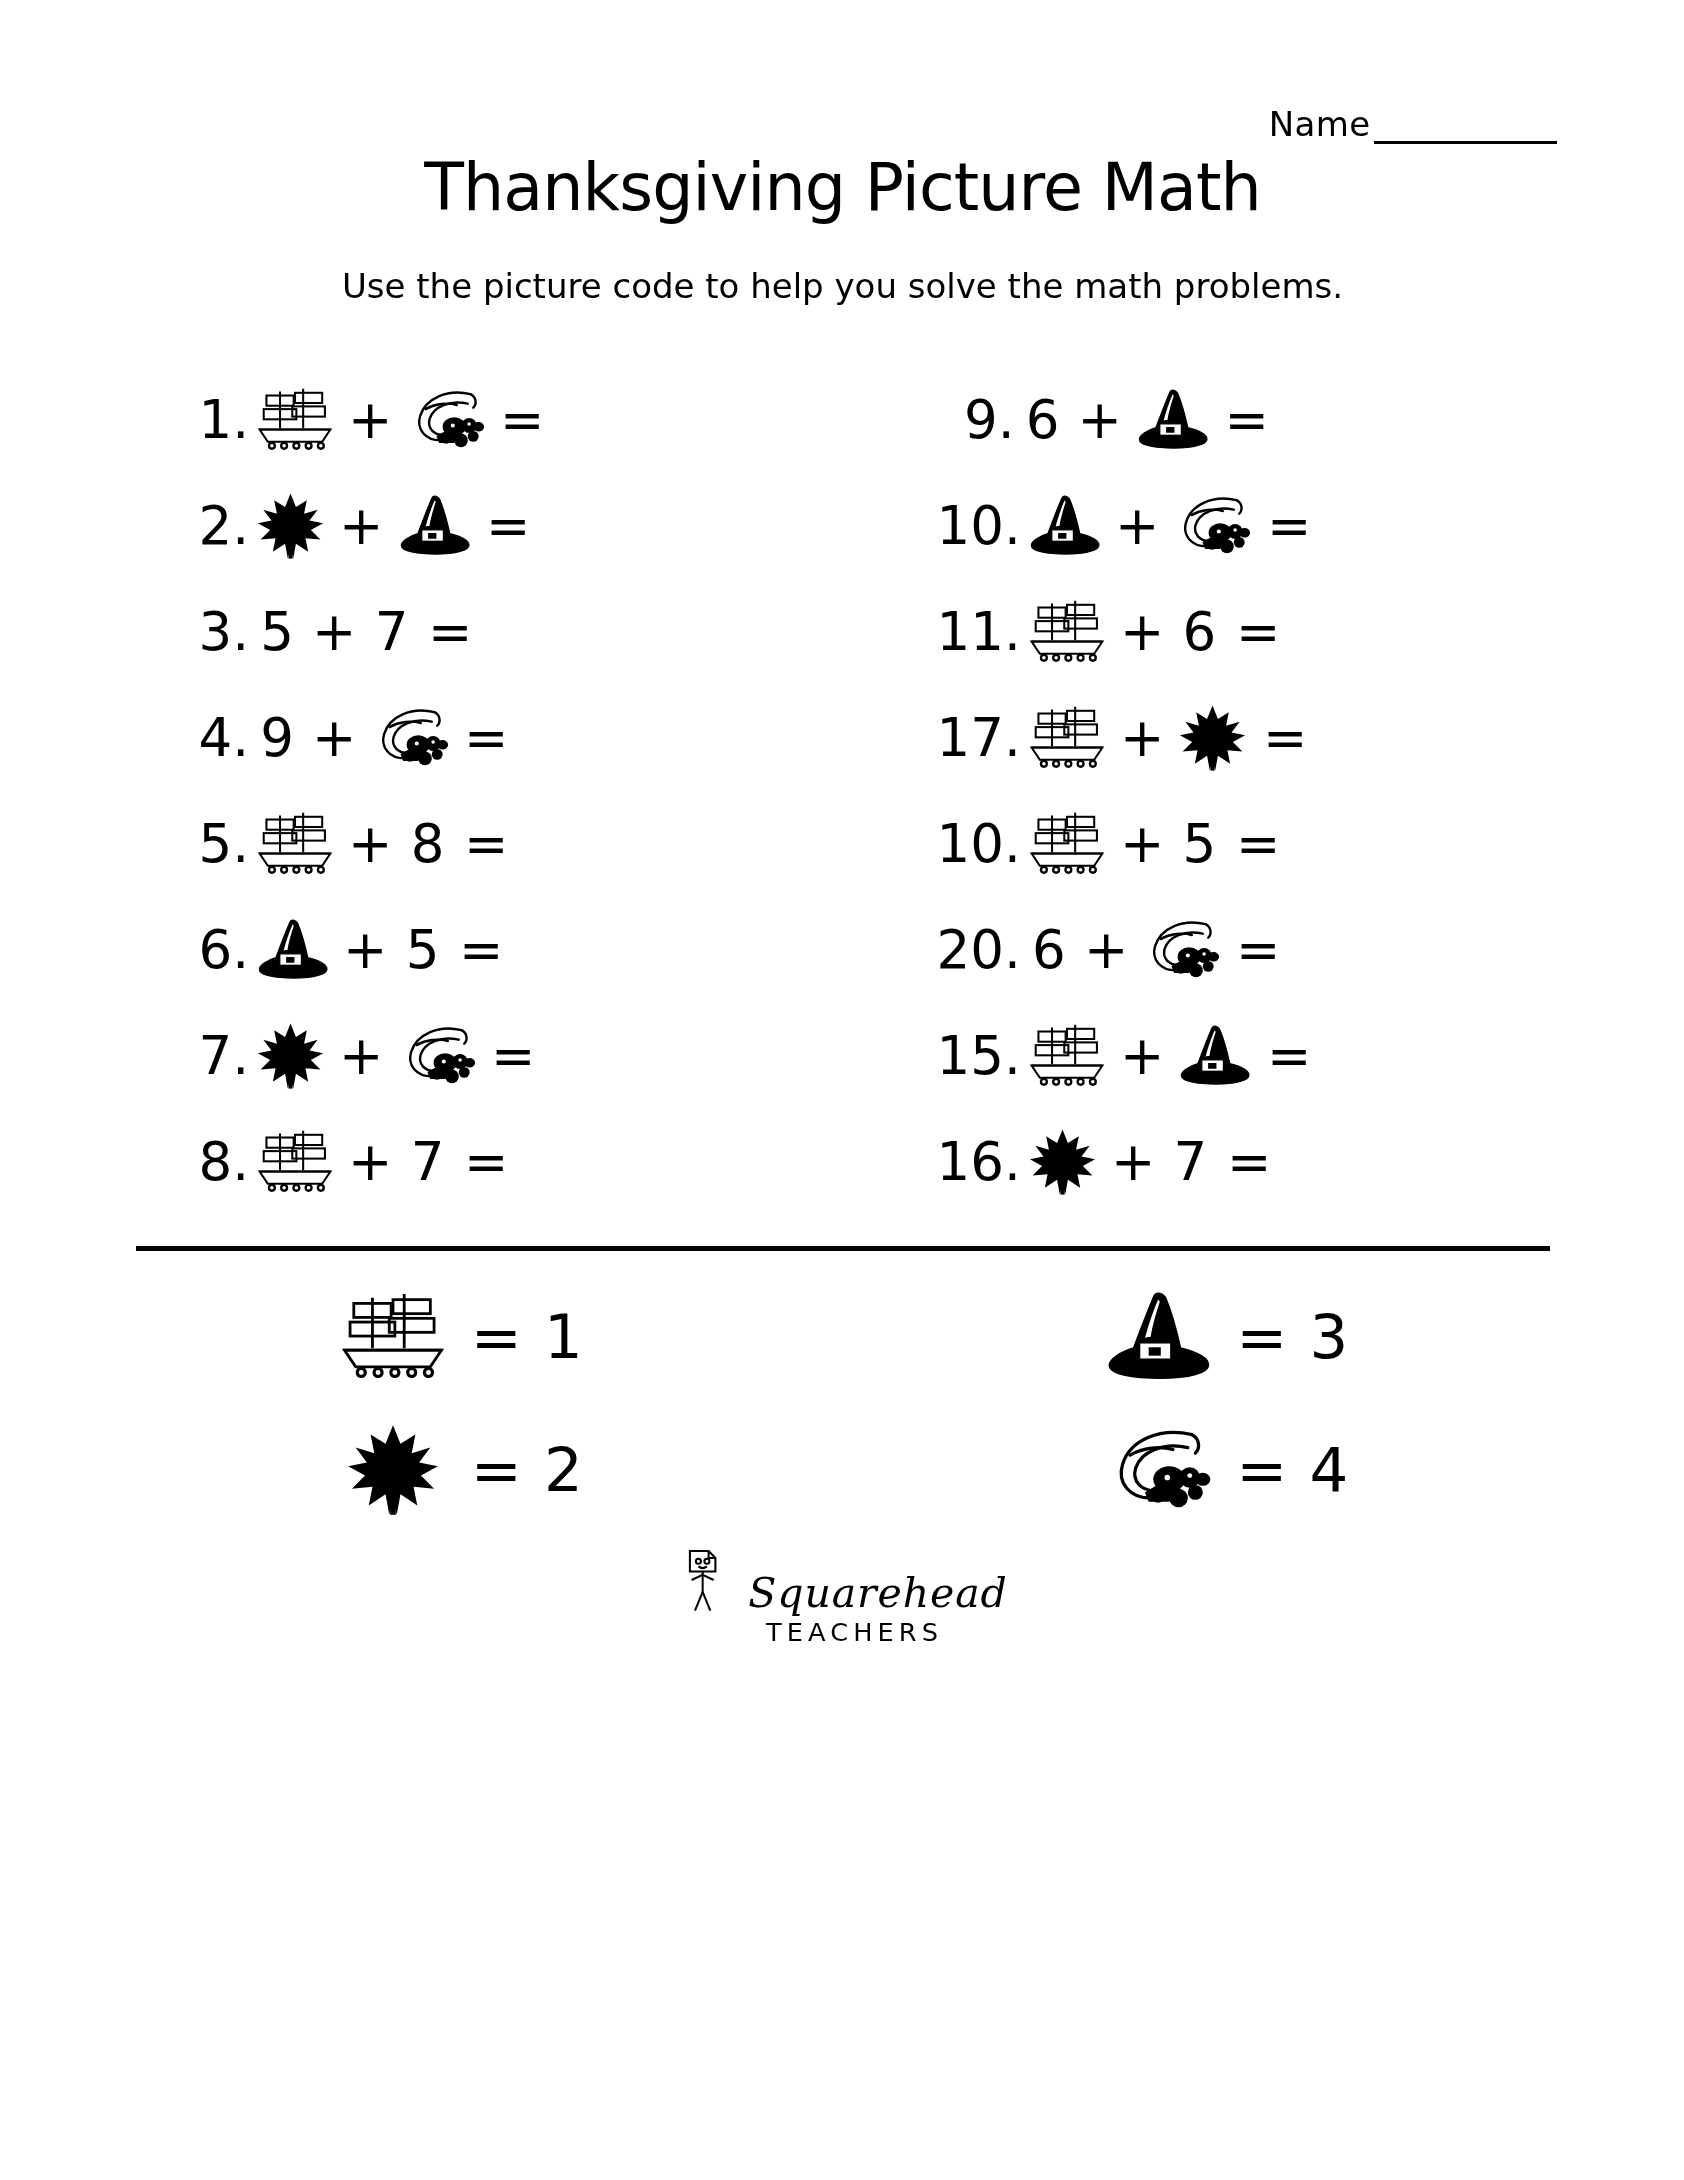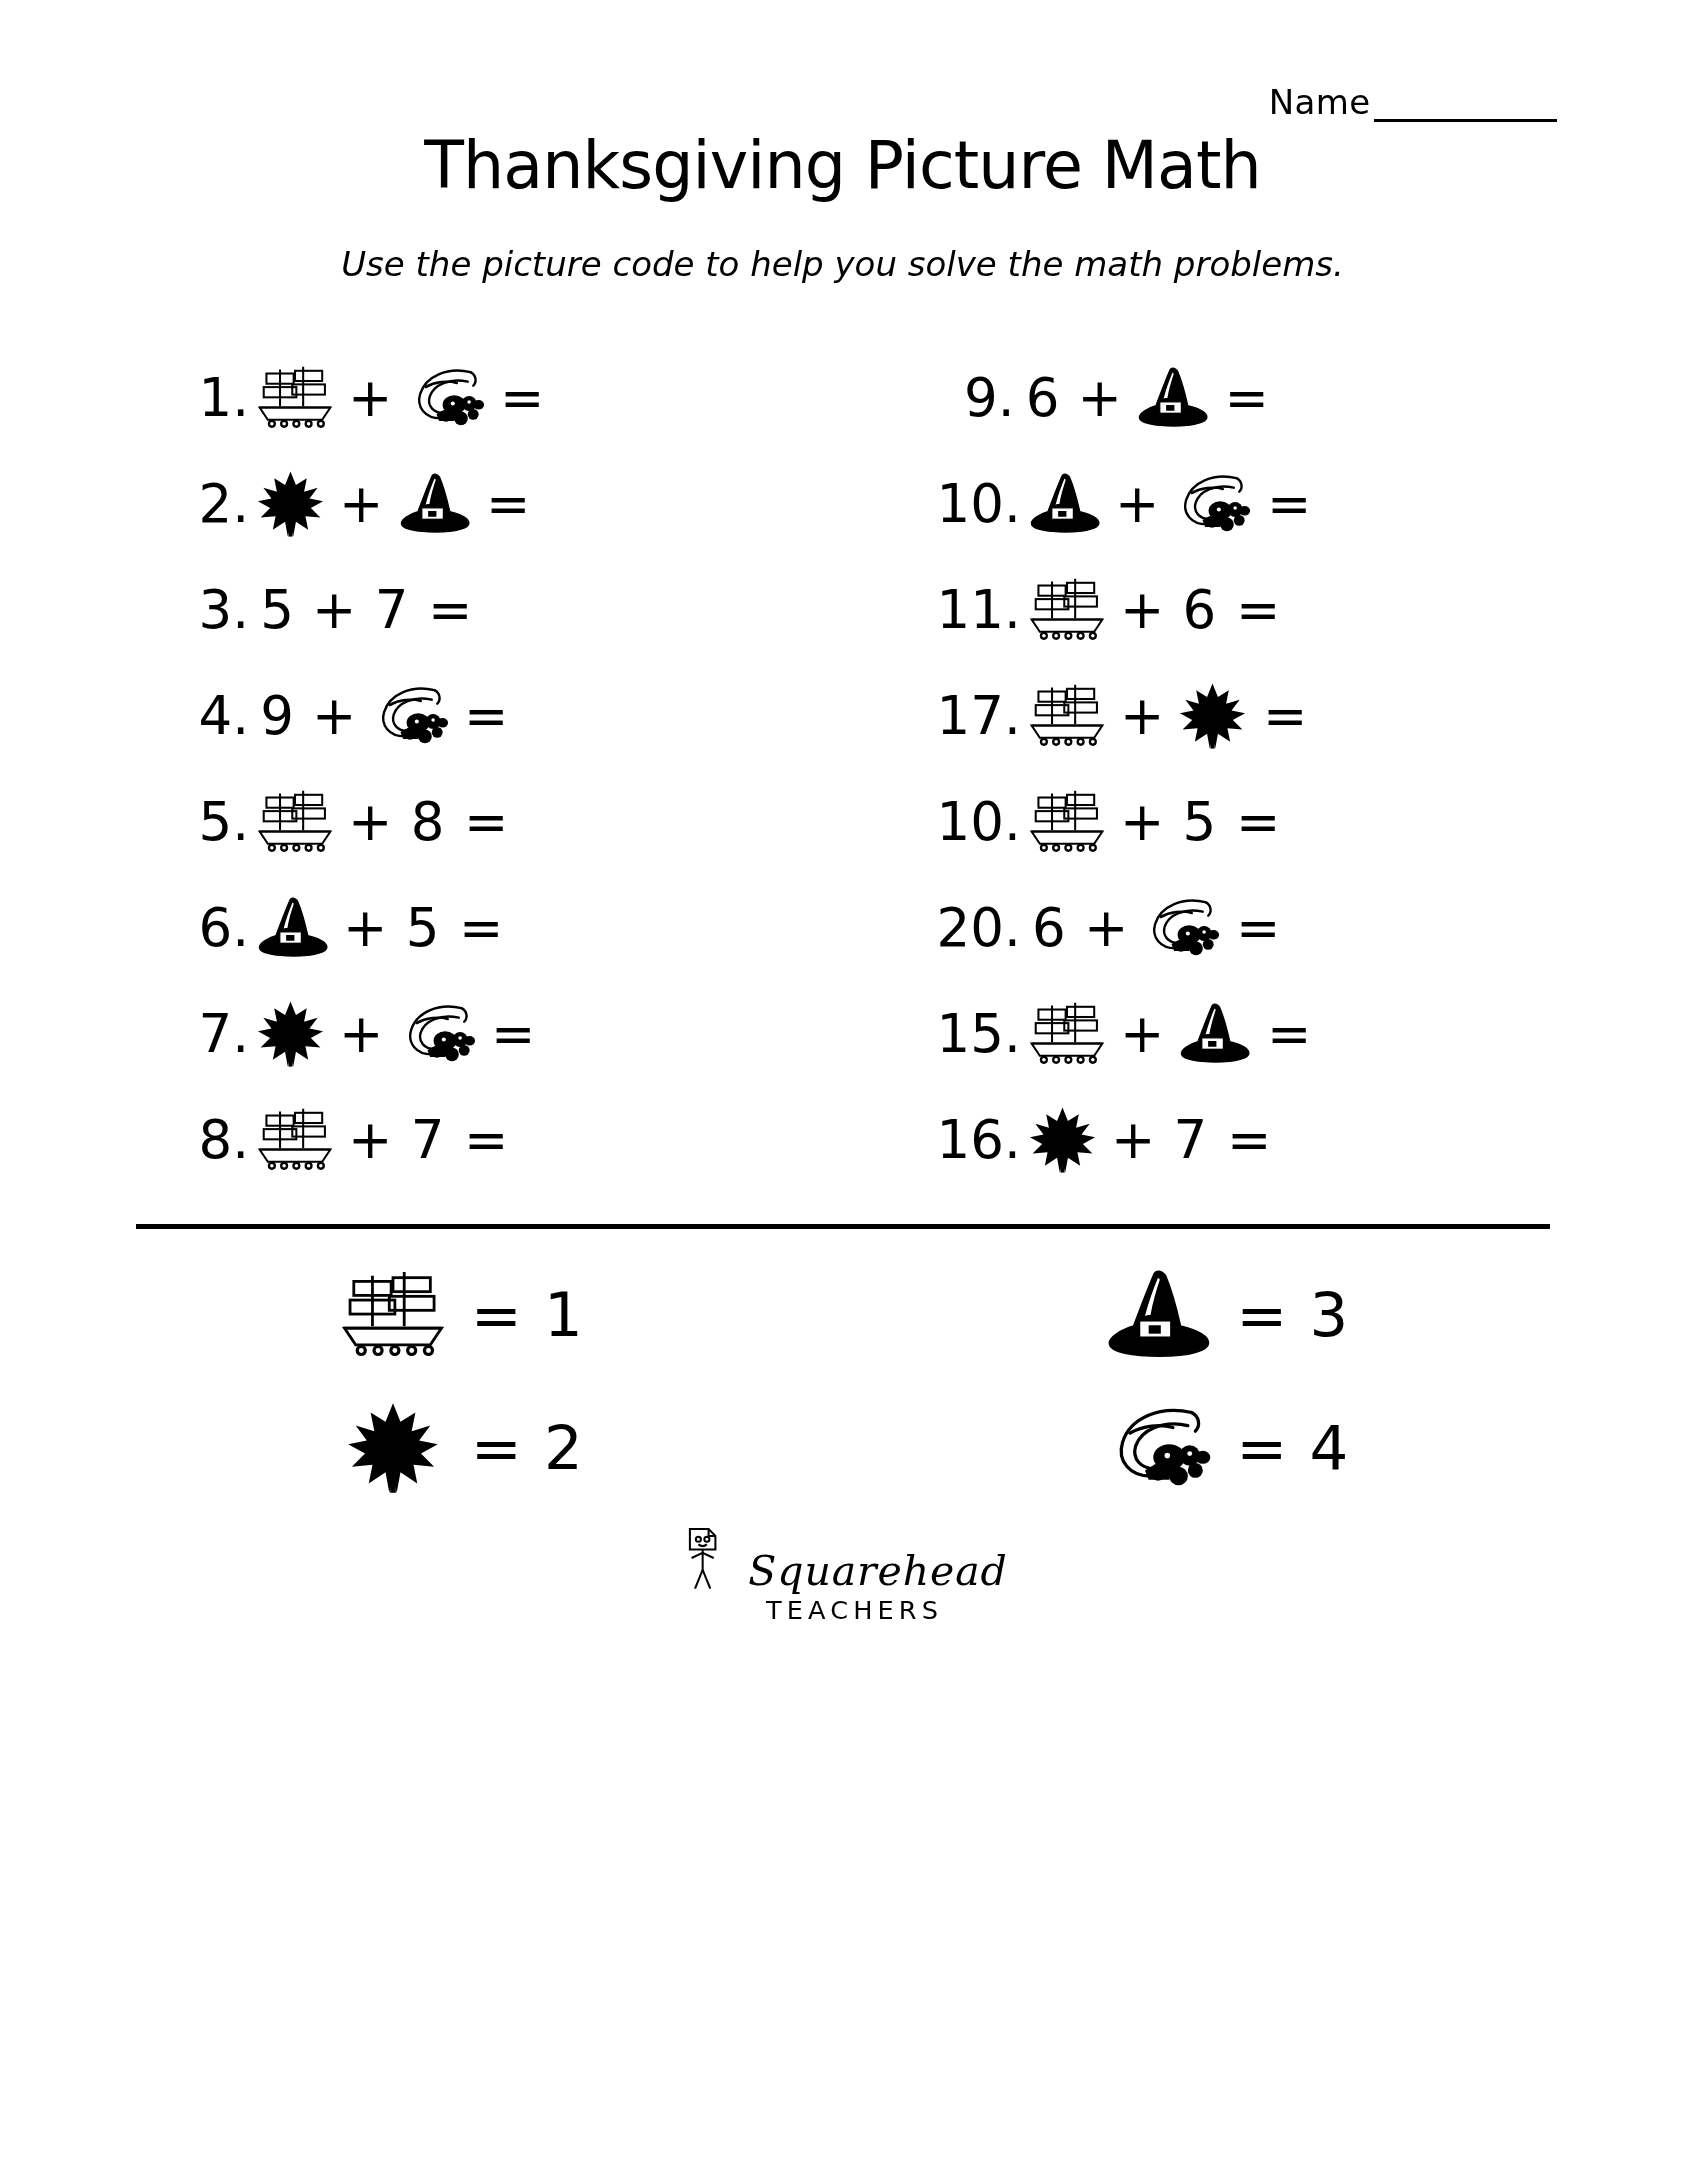--- a/index.html
+++ b/index.html
@@ -22,21 +22,21 @@
     height: 2181px;
     box-sizing: border-box;
     padding: 0 77px;
   }
 
   
   .name-row {
     display: flex;
     justify-content: flex-end;
     align-items: flex-end;
-    padding-top: 82px;
+    padding-top: 104px;
     padding-right: 51px;
   }
   .name-label {
     font-size: 34px;
     letter-spacing: 0.4px;
   }
   .name-blank {
     display: inline-block;
     width: 183px;
     border-bottom: 3.4px solid #000;
@@ -52,21 +52,20 @@
     letter-spacing: -0.9px;
     margin-top: 10.2px;
     line-height: 1.05;
   }
   .subtitle {
     text-align: center;
     font-size: 34px;
     font-weight: 400;
     margin-top: 15.3px;
     letter-spacing: 0px;
-    font-style: italic;
   }
 
   
   .problems {
     margin-top: 61px;
     display: grid;
     grid-template-columns: 1fr 1fr;
     column-gap: 0px;
     row-gap: 0px;
   }

